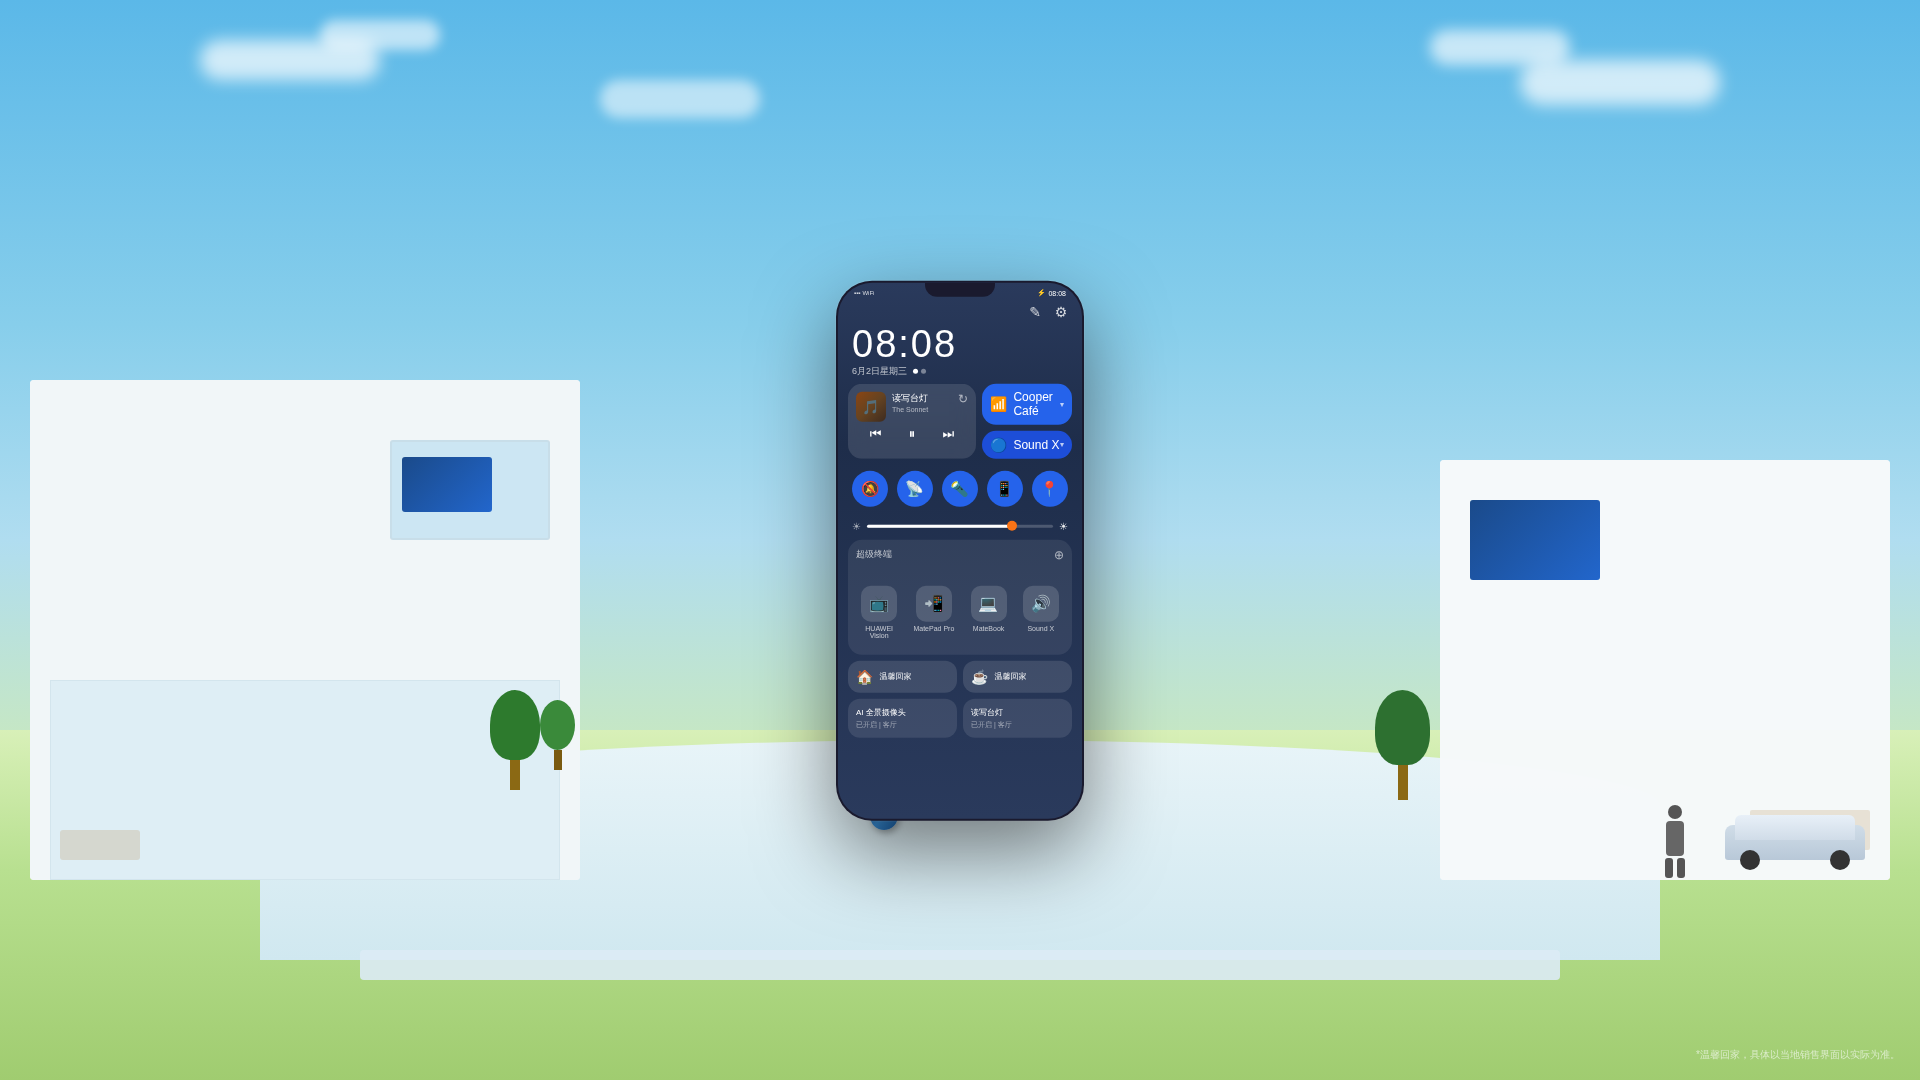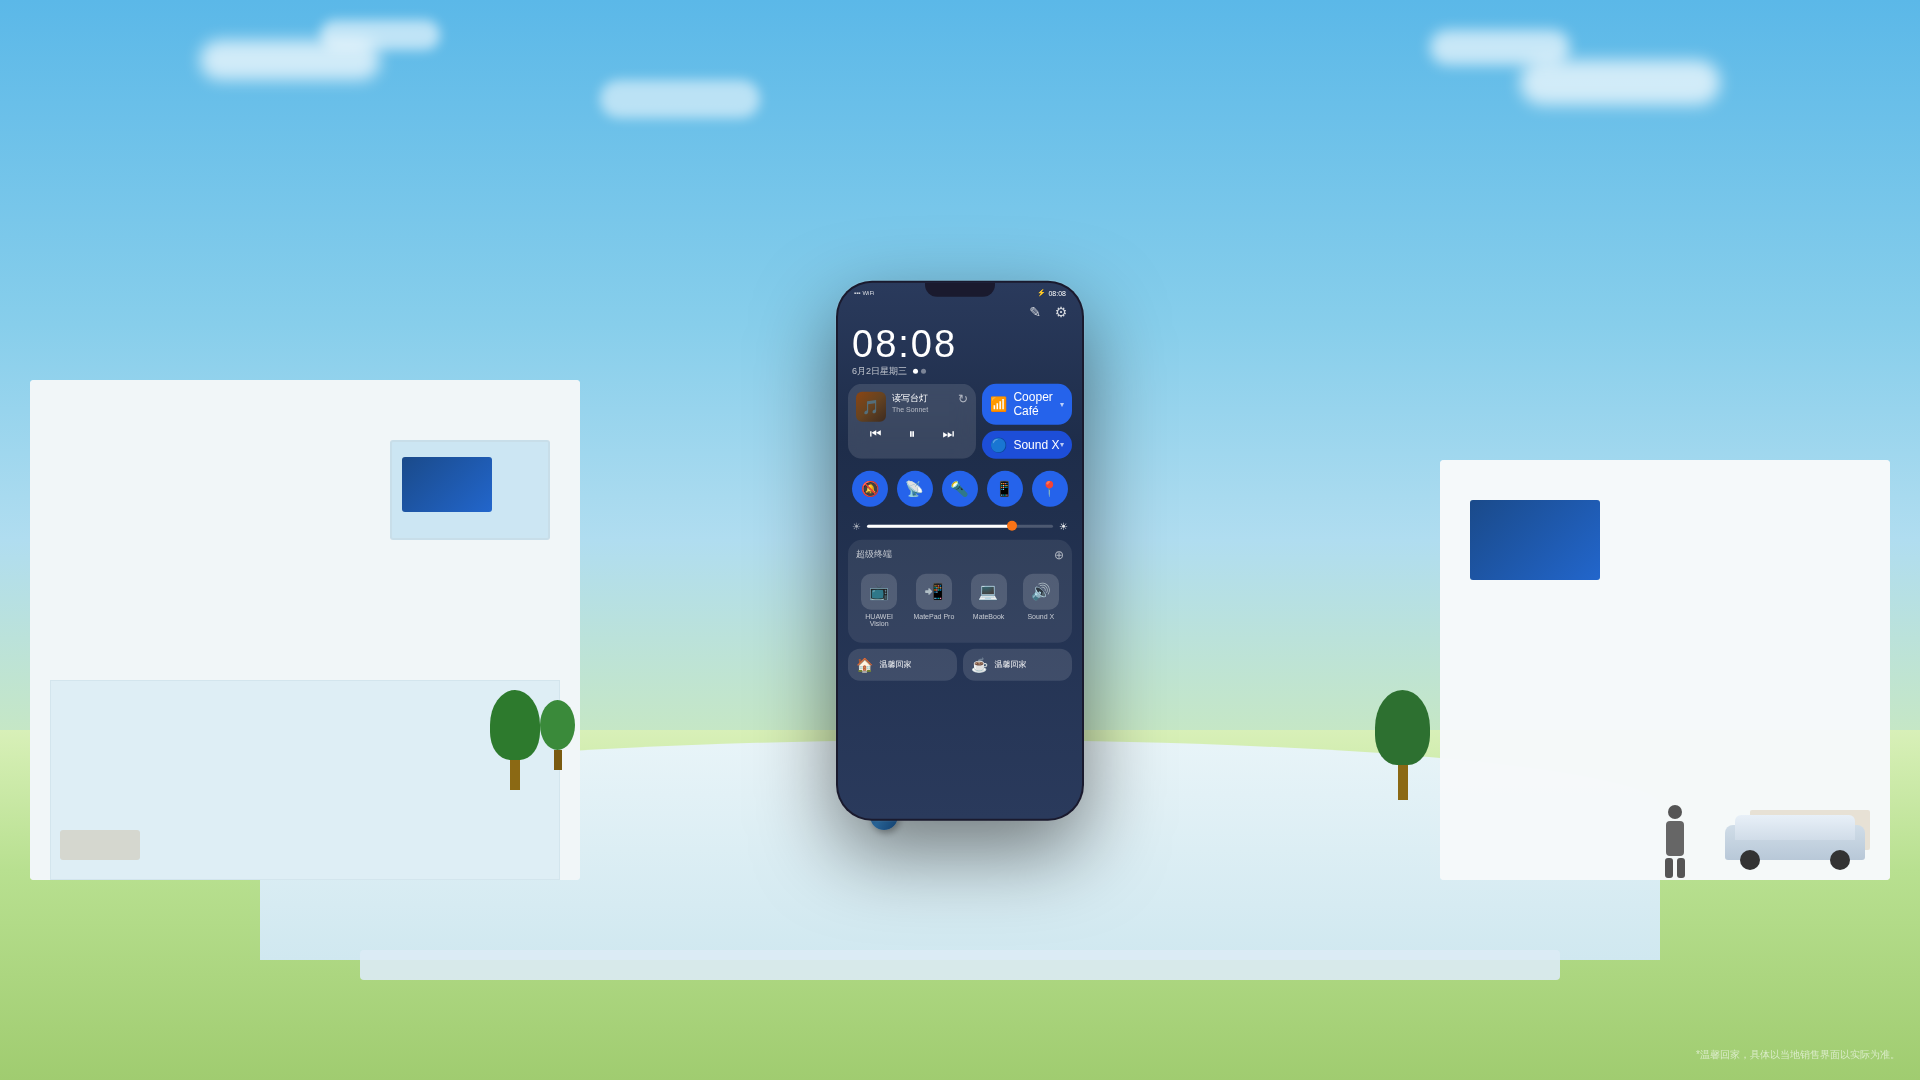--- a/index.html
+++ b/index.html
@@ -270,21 +270,21 @@
       background: #f97316;
       border-radius: 50%;
       margin-right: -5px;
     }
 
     
     .section-header {
       display: flex;
       justify-content: space-between;
       align-items: center;
-      margin-bottom: 12px;
+      margin-bottom: 24px;
     }
     .section-title { font-size: 9px; color: rgba(255,255,255,0.7); }
     .section-icon { font-size: 12px; color: rgba(255,255,255,0.6); }
 
     .devices-grid {
       display: flex;
       gap: 6px;
       justify-content: space-around;
       margin-bottom: 8px;
     }
@@ -549,19 +549,29 @@
           <div class="scene-btn">
             <span class="scene-icon">🏠</span>
             <span class="scene-text">温馨回家</span>
           </div>
           <div class="scene-btn">
             <span class="scene-icon">☕</span>
             <span class="scene-text">温馨回家</span>
           </div>
         </div>
 
+        <div class="iot-row">
+          <div class="iot-card">
+            <div class="iot-title">AI 全景摄像头</div>
+            <div class="iot-sub">已开启 | 客厅</div>
+          </div>
+          <div class="iot-card">
+            <div class="iot-title">读写台灯</div>
+            <div class="iot-sub">已开启 | 客厅</div>
+          </div>
+        </div>
 
       </div>
     </div>
   </div>
 </div>
 
 <div class="disclaimer">*温馨回家，具体以当地销售界面以实际为准。</div>
 
 </body></html>

